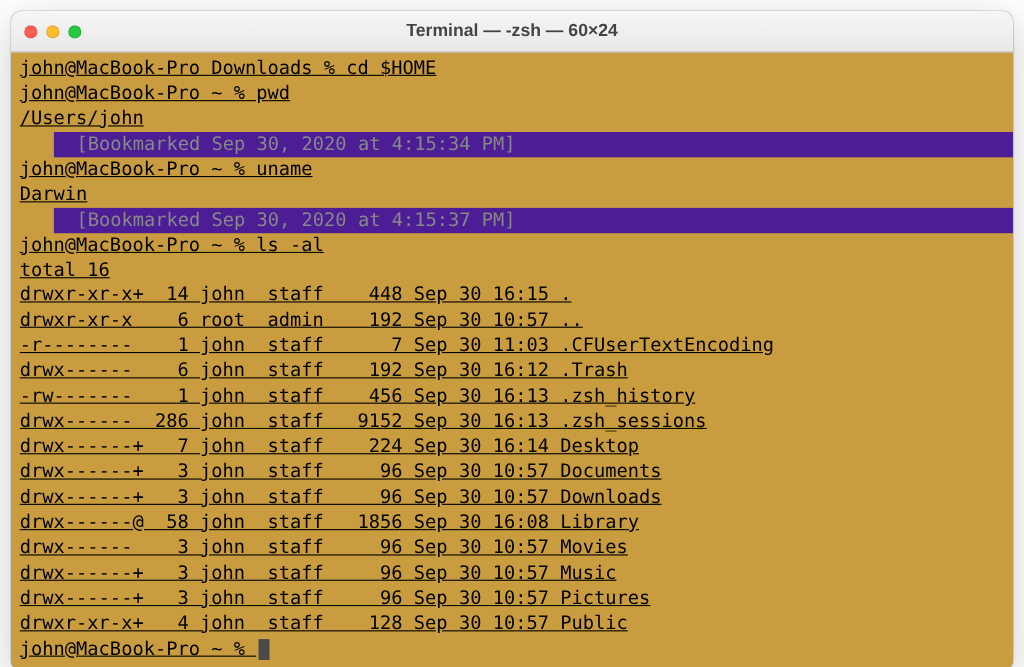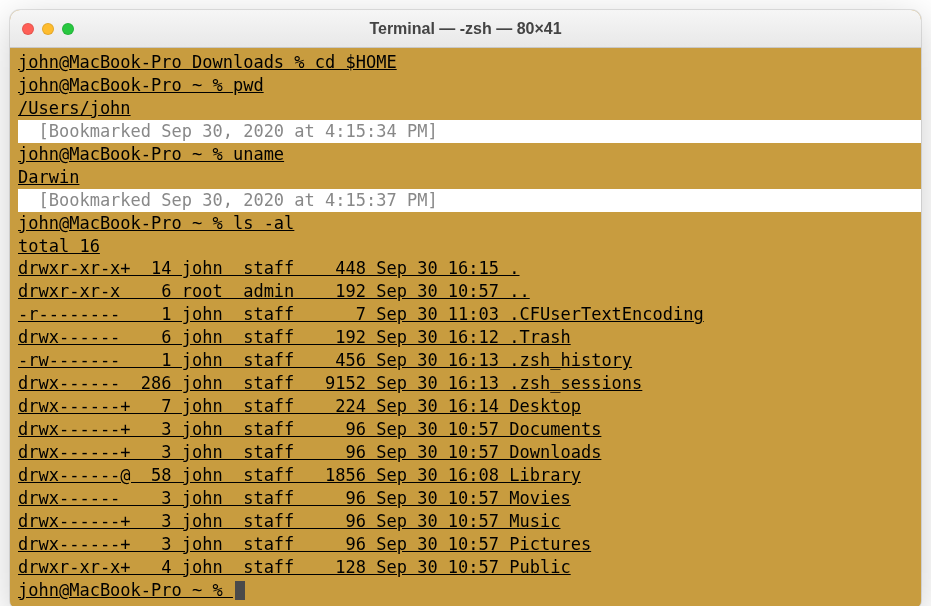--- a/index.html
+++ b/index.html
@@ -60,39 +60,40 @@
       color: #000;
       white-space: pre;
       padding: 3px 0 8px 8px;
       min-height: 560px;
     }
     .line {
       white-space: pre;
       text-decoration: underline;
     }
     .bookmark {
-      background: #ffffff;
+      background: #4c1d95;
       color: #888;
       white-space: pre;
+      margin-left: 31px;
     }
     .cursor {
       display: inline-block;
       width: 10px;
       height: 19px;
       background: #4a4a4a;
       vertical-align: text-bottom;
       margin-left: 2px;
     }
   </style>
 </head>
 <body>
 
 <div class="window">
   <div class="titlebar">
     <div class="traffic-lights">
       <div class="traffic-light tl-close"></div>
       <div class="traffic-light tl-min"></div>
       <div class="traffic-light tl-max"></div>
     </div>
-    <div class="title">Terminal — -zsh — 80×41</div>
+    <div class="title">Terminal — -zsh — 60×24</div>
   </div>
   <div class="terminal-body" id="terminal-body"><div class="line">john@MacBook-Pro Downloads % cd $HOME</div><div class="line">john@MacBook-Pro ~ % pwd</div><div class="line">/Users/john</div><div class="bookmark">  [Bookmarked Sep 30, 2020 at 4:15:34 PM]</div><div class="line">john@MacBook-Pro ~ % uname</div><div class="line">Darwin</div><div class="bookmark">  [Bookmarked Sep 30, 2020 at 4:15:37 PM]</div><div class="line">john@MacBook-Pro ~ % ls -al</div><div class="line">total 16</div><div class="line">drwxr-xr-x+  14 john  staff    448 Sep 30 16:15 .</div><div class="line">drwxr-xr-x    6 root  admin    192 Sep 30 10:57 ..</div><div class="line">-r--------    1 john  staff      7 Sep 30 11:03 .CFUserTextEncoding</div><div class="line">drwx------    6 john  staff    192 Sep 30 16:12 .Trash</div><div class="line">-rw-------    1 john  staff    456 Sep 30 16:13 .zsh_history</div><div class="line">drwx------  286 john  staff   9152 Sep 30 16:13 .zsh_sessions</div><div class="line">drwx------+   7 john  staff    224 Sep 30 16:14 Desktop</div><div class="line">drwx------+   3 john  staff     96 Sep 30 10:57 Documents</div><div class="line">drwx------+   3 john  staff     96 Sep 30 10:57 Downloads</div><div class="line">drwx------@  58 john  staff   1856 Sep 30 16:08 Library</div><div class="line">drwx------    3 john  staff     96 Sep 30 10:57 Movies</div><div class="line">drwx------+   3 john  staff     96 Sep 30 10:57 Music</div><div class="line">drwx------+   3 john  staff     96 Sep 30 10:57 Pictures</div><div class="line">drwxr-xr-x+   4 john  staff    128 Sep 30 10:57 Public</div><div class="line"><span>john@MacBook-Pro ~ % </span><span class="cursor"></span></div></div>
 </div>
 
 </body></html>

